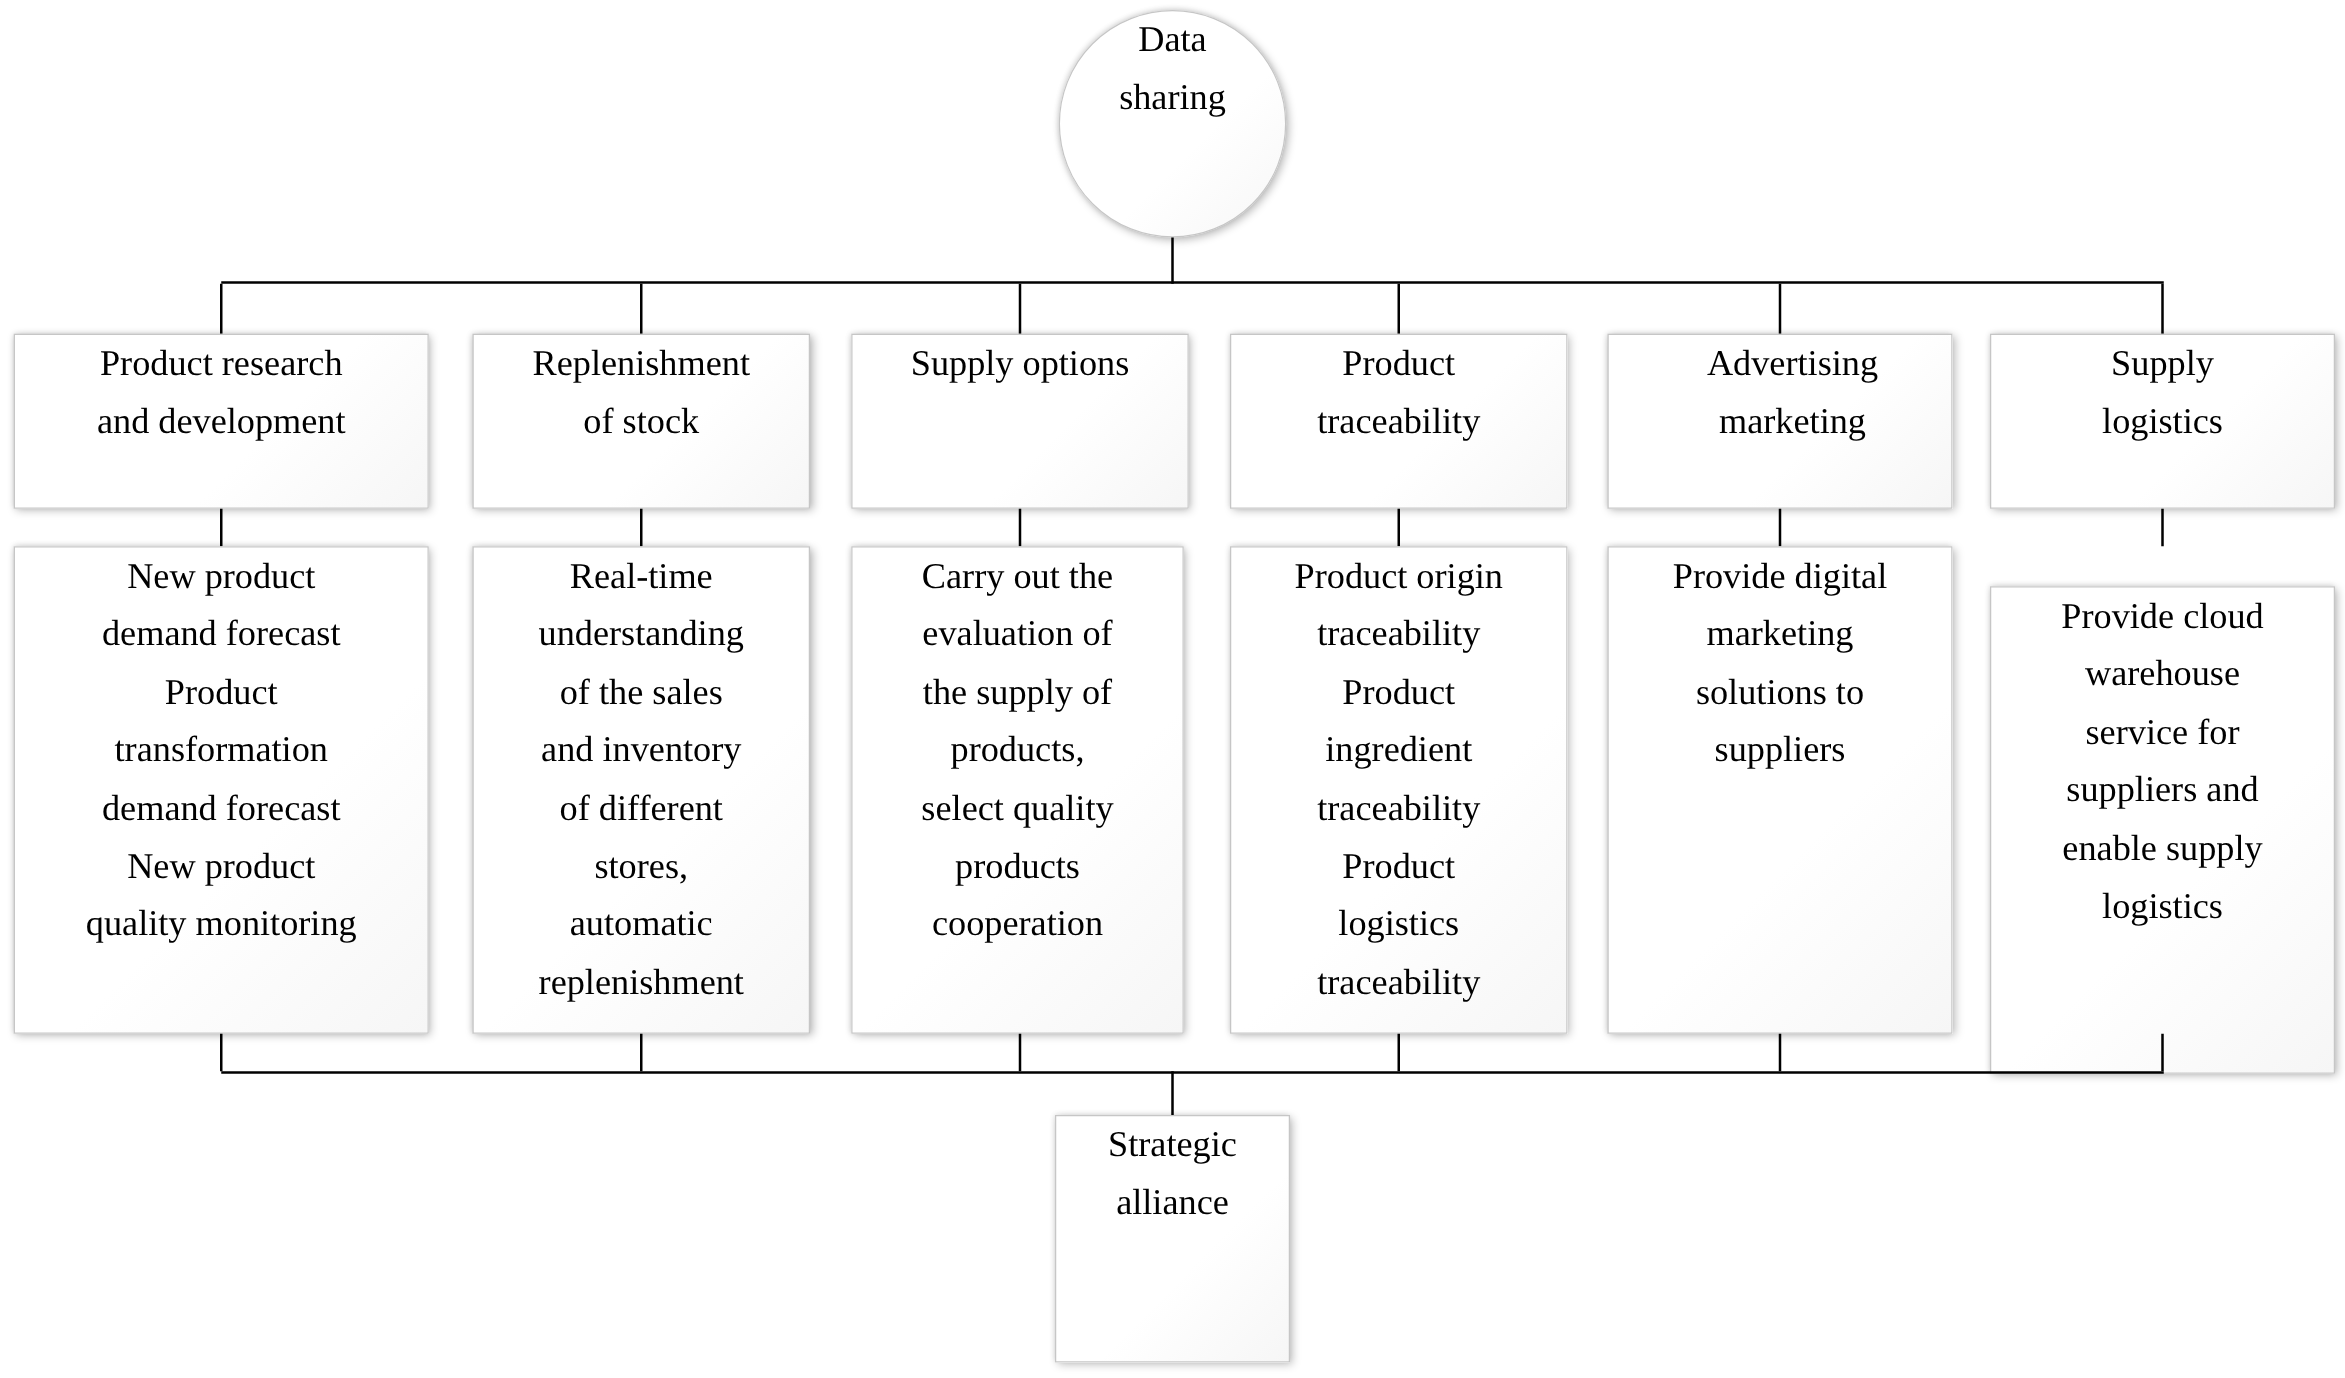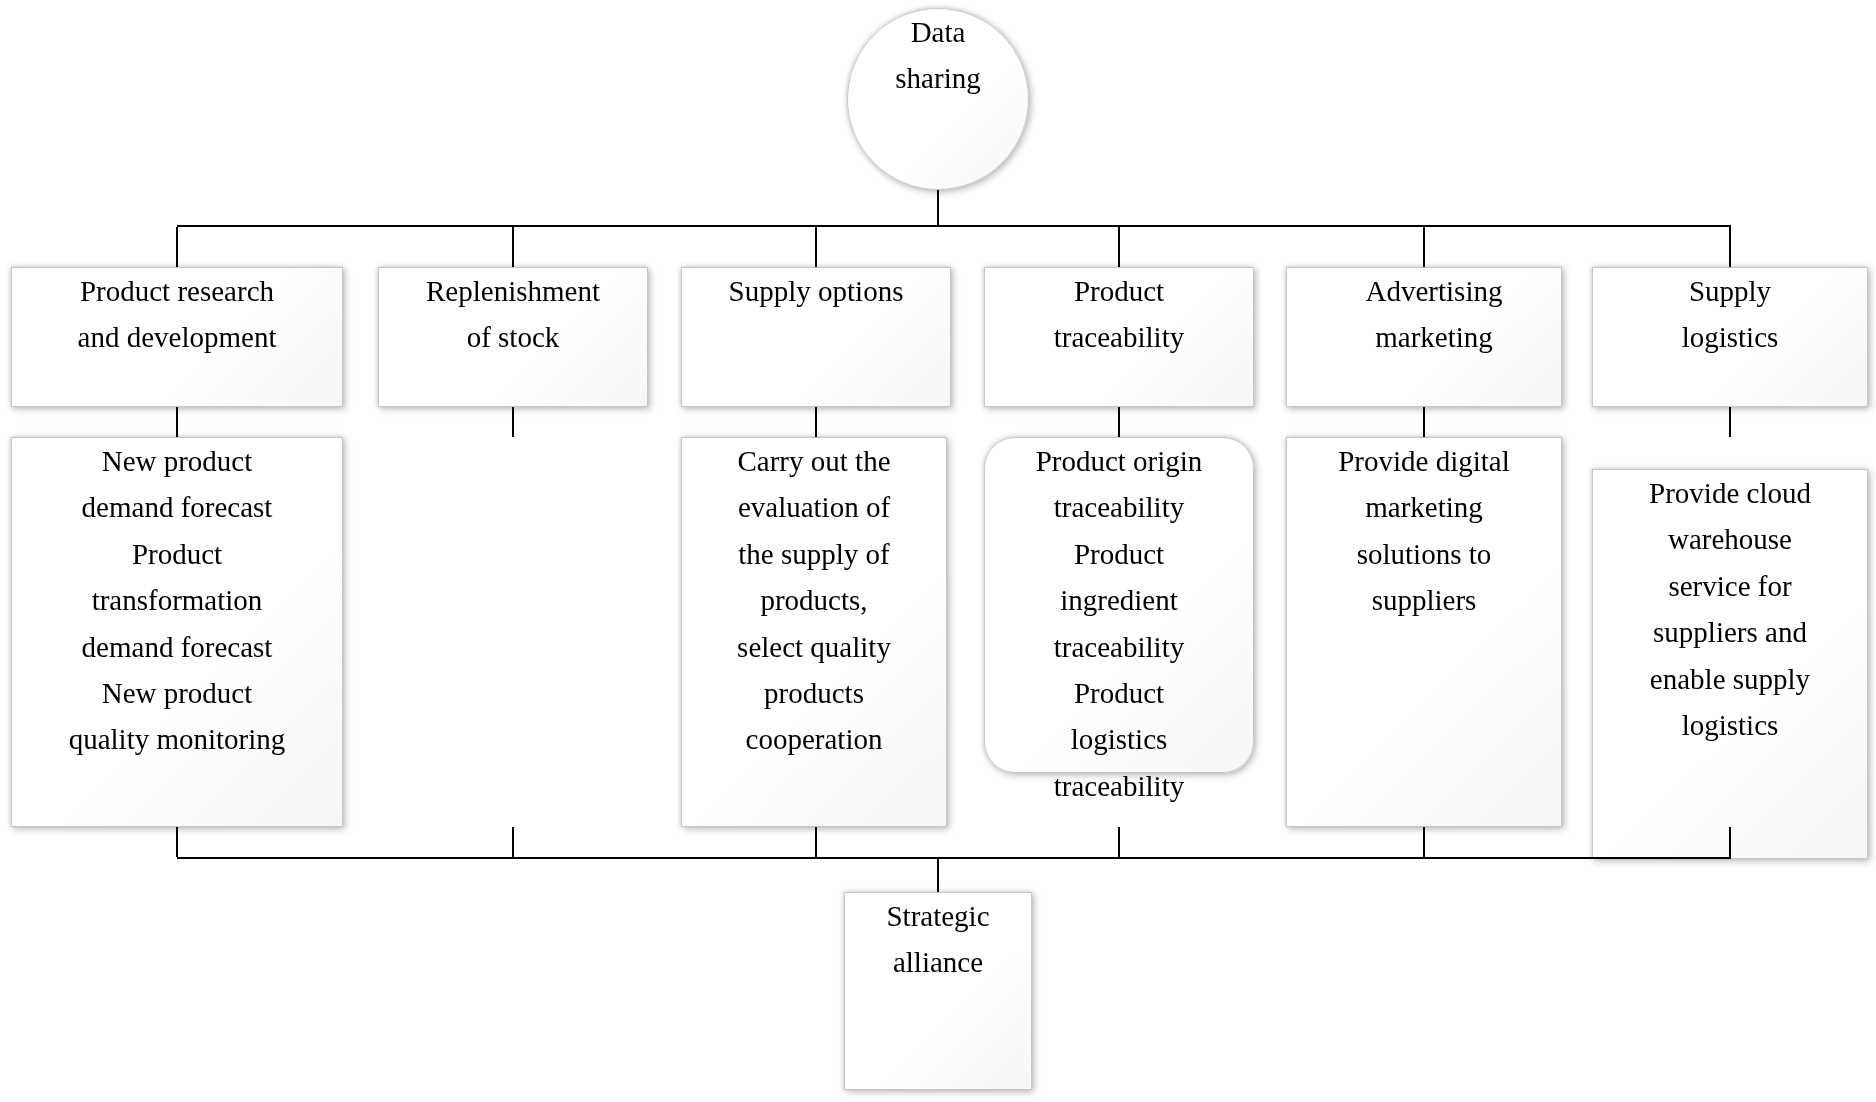--- a/index.html
+++ b/index.html
@@ -95,30 +95,40 @@
 
   <div class="node" style="left:11px; top:437px; width:332px; height:390px;">
     <span>New product
 demand forecast
 Product
 transformation
 demand forecast
 New product
 quality monitoring</span>
   </div>
+  <div class="node" style="left:378px; top:437px; width:270px; height:390px;">
+    <span>Real-time
+understanding
+of the sales
+and inventory
+of different
+stores,
+automatic
+replenishment</span>
+  </div>
   <div class="node" style="left:681px; top:437px; width:266px; height:390px;">
     <span>Carry out the
 evaluation of
 the supply of
 products,
 select quality
 products
 cooperation</span>
   </div>
-  <div class="node" style="left:984px; top:437px; width:270px; height:336px;border-radius:31px;">
+  <div class="node" style="left:984px; top:437px; width:270px; height:390px;">
     <span>Product origin
 traceability
 Product
 ingredient
 traceability
 Product
 logistics
 traceability</span>
   </div>
   <div class="node" style="left:1286px; top:437px; width:276px; height:390px;">

